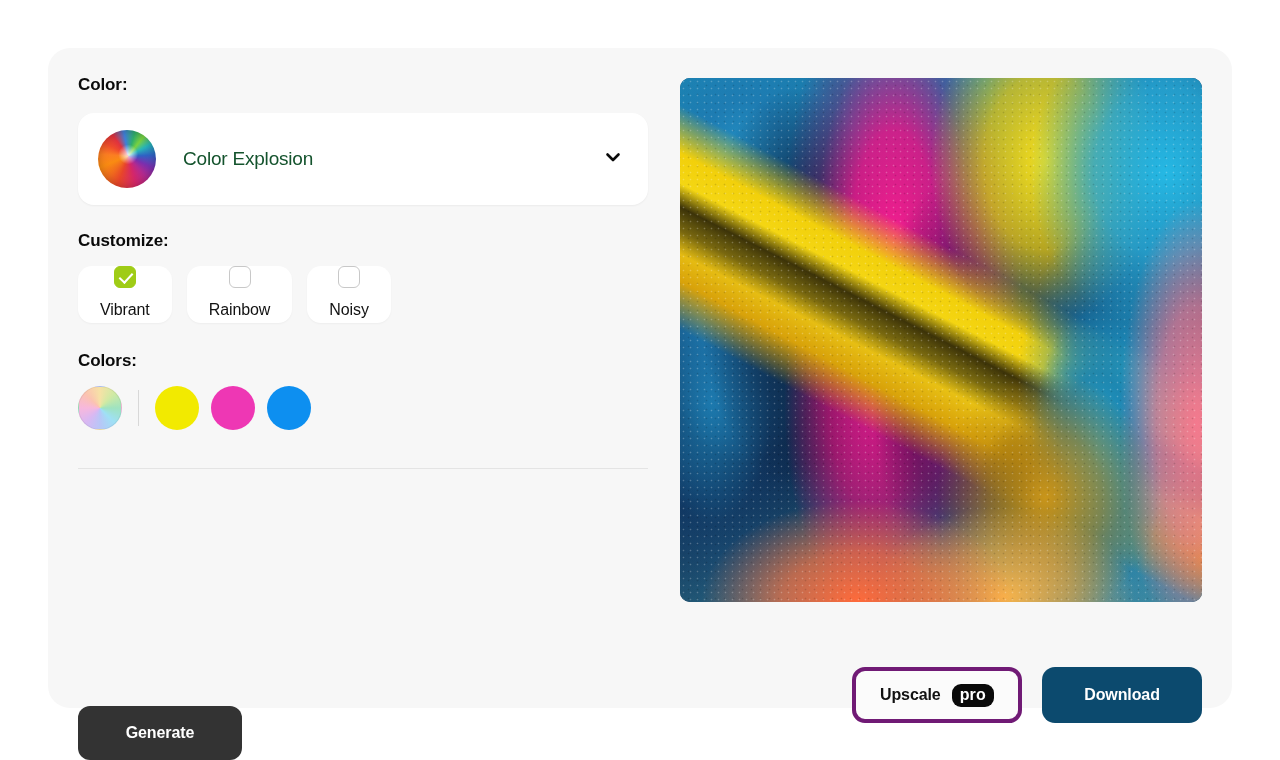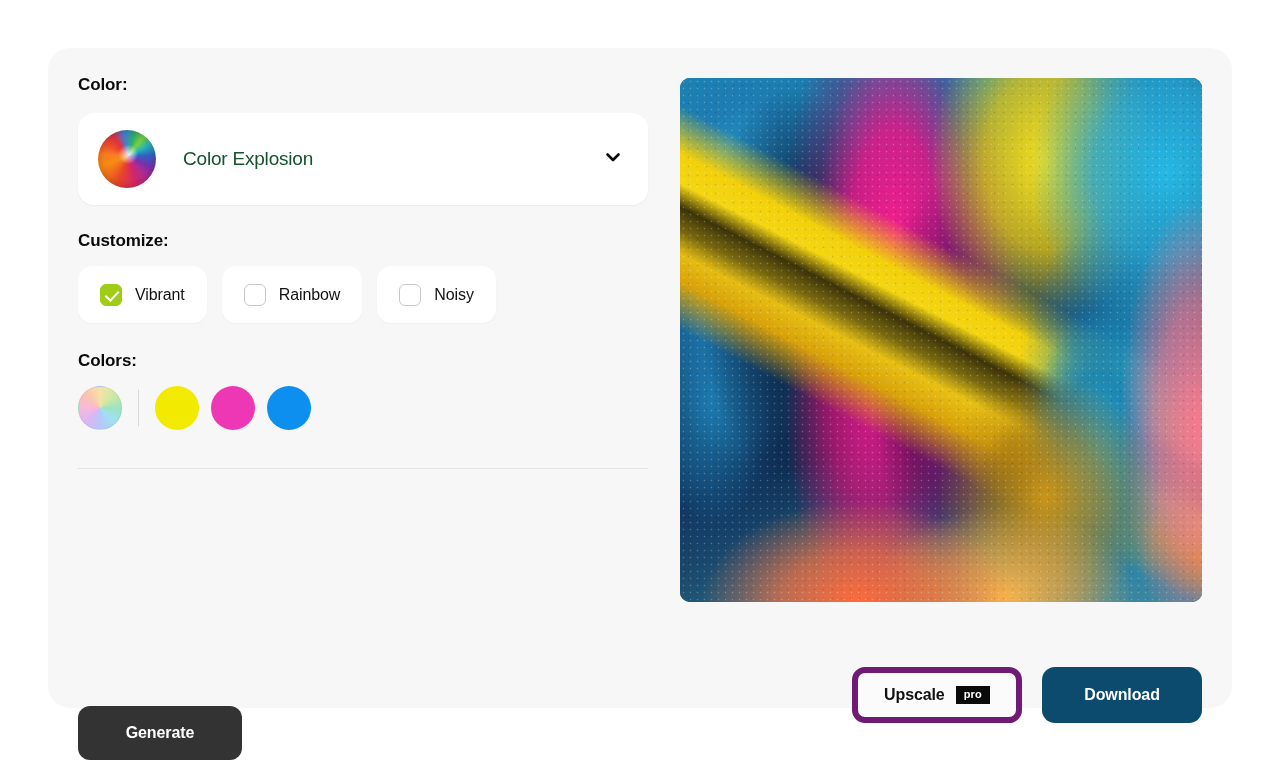--- a/index.html
+++ b/index.html
@@ -84,20 +84,21 @@
   }
   .chip {
     height: 57px;
     background: #ffffff;
     border-radius: 14px;
     display: flex;
     align-items: center;
     padding: 0 22px;
     gap: 13px;
     box-shadow: 0 1px 2px rgba(0,0,0,0.04);
+    flex-direction: column;
   }
   .box {
     width: 22px;
     height: 22px;
     border-radius: 6px;
     border: 1.6px solid #c8c8c8;
     background: #ffffff;
     flex: 0 0 auto;
     position: relative;
   }
@@ -271,39 +272,39 @@
     top: 589px;
     width: 522px;
     display: flex;
     justify-content: flex-end;
     gap: 20px;
   }
   .upscale-btn {
     width: 170px;
     height: 56px;
     background: #fbfbfb;
-    border: 6px solid #701a75;
+    border: 4px solid #701a75;
     border-radius: 13px;
     display: flex;
     align-items: center;
     justify-content: center;
     gap: 11px;
     font-size: 16px;
     font-weight: bold;
     color: #111111;
     letter-spacing: -0.1px;
     cursor: pointer;
     font-family: "Liberation Sans", sans-serif;
   }
   .pro-badge {
     background: #0a0a0a;
     color: #ffffff;
-    font-size: 11px;
+    font-size: 16px;
     font-weight: bold;
-    border-radius: 0;
+    border-radius: 9px;
     padding: 3px 8px 4px;
     line-height: 1;
     letter-spacing: 0.2px;
   }
   .download-btn {
     width: 160px;
     height: 56px;
     background: #0c4a6e;
     color: #ffffff;
     border: none;

